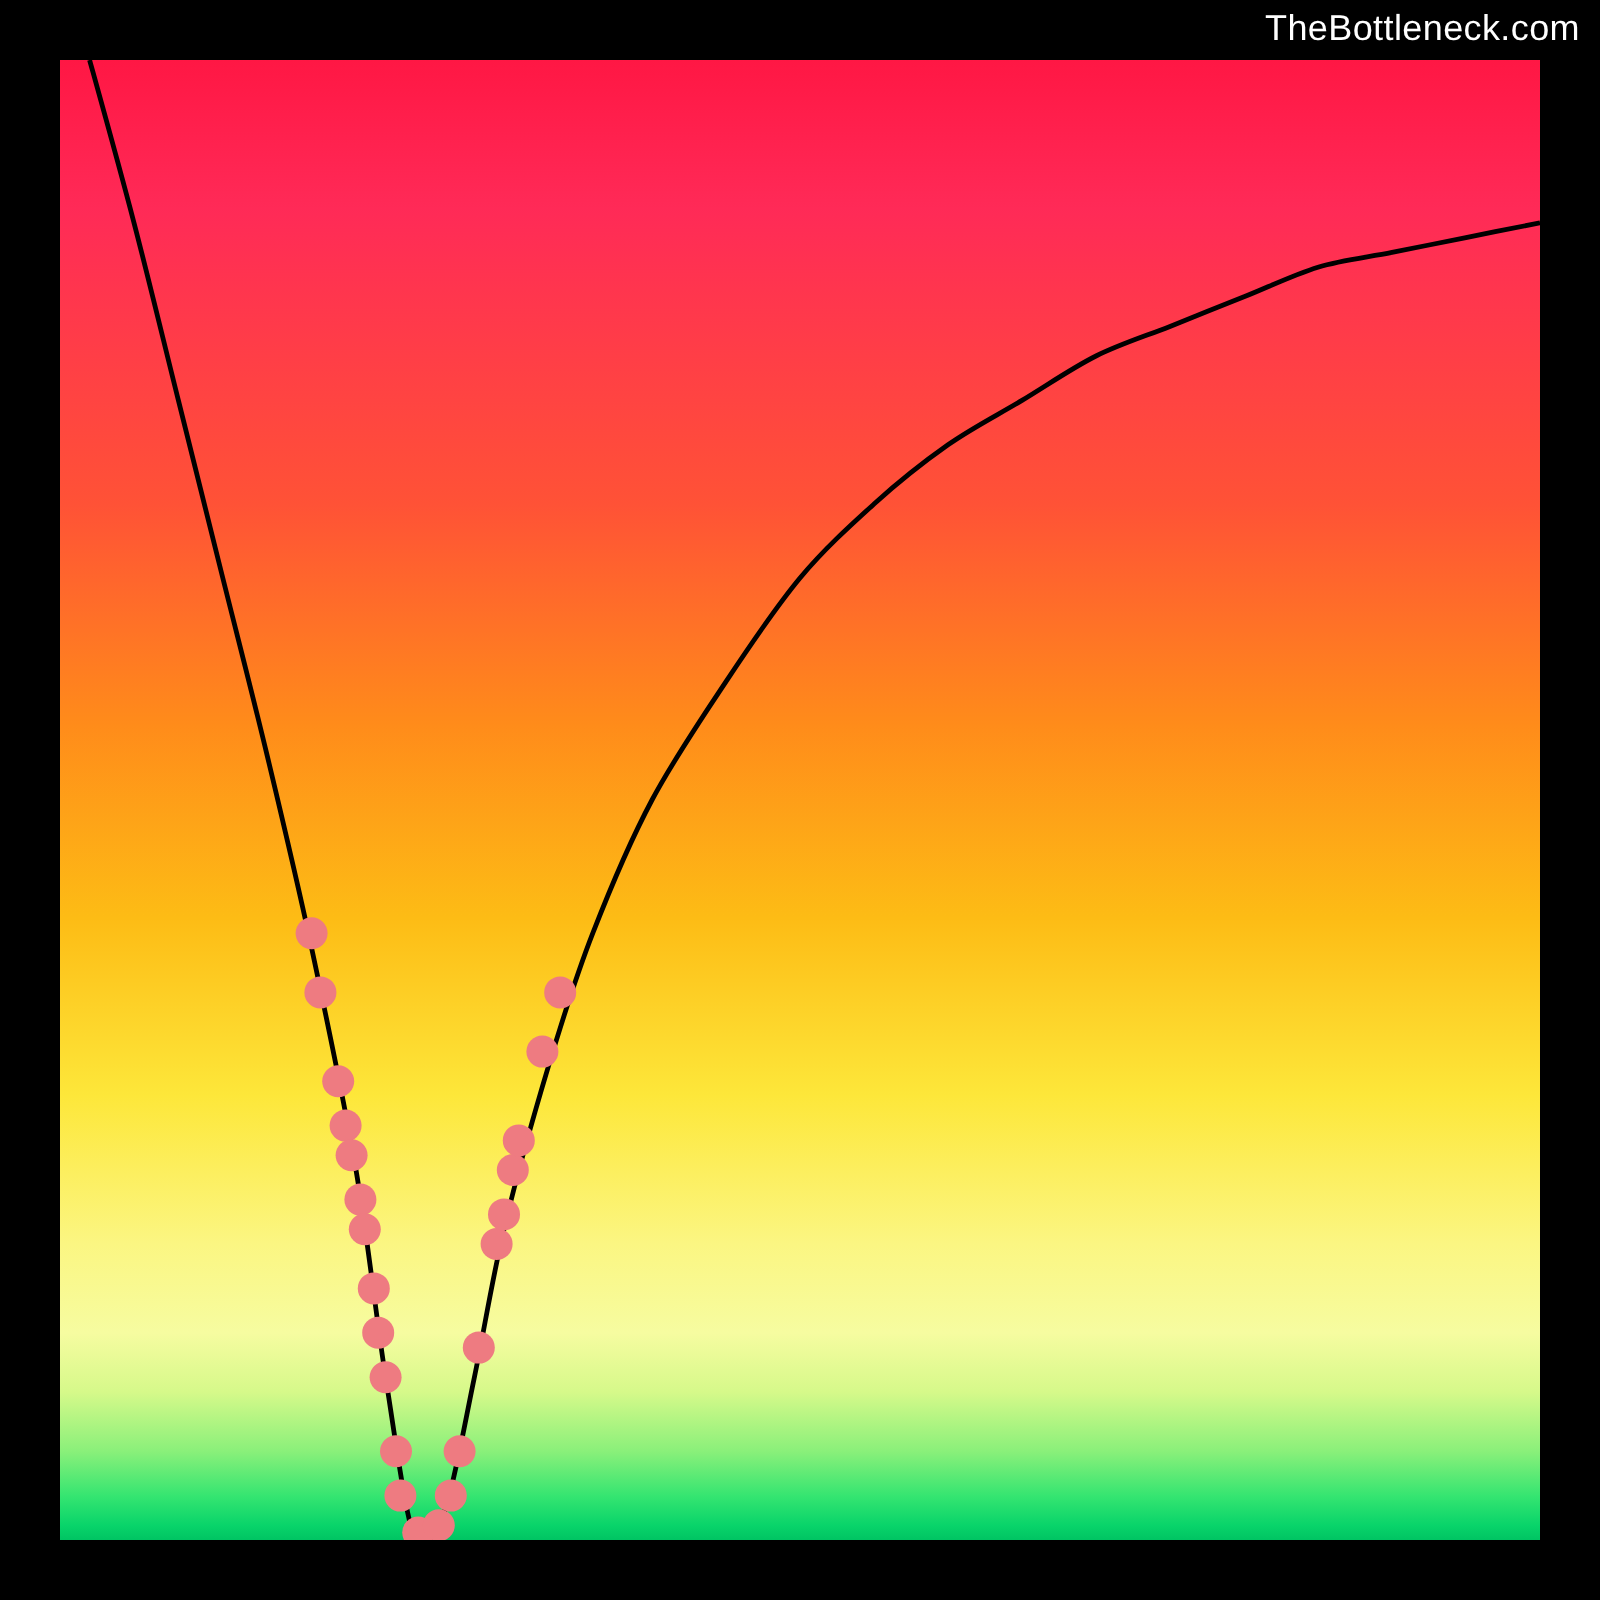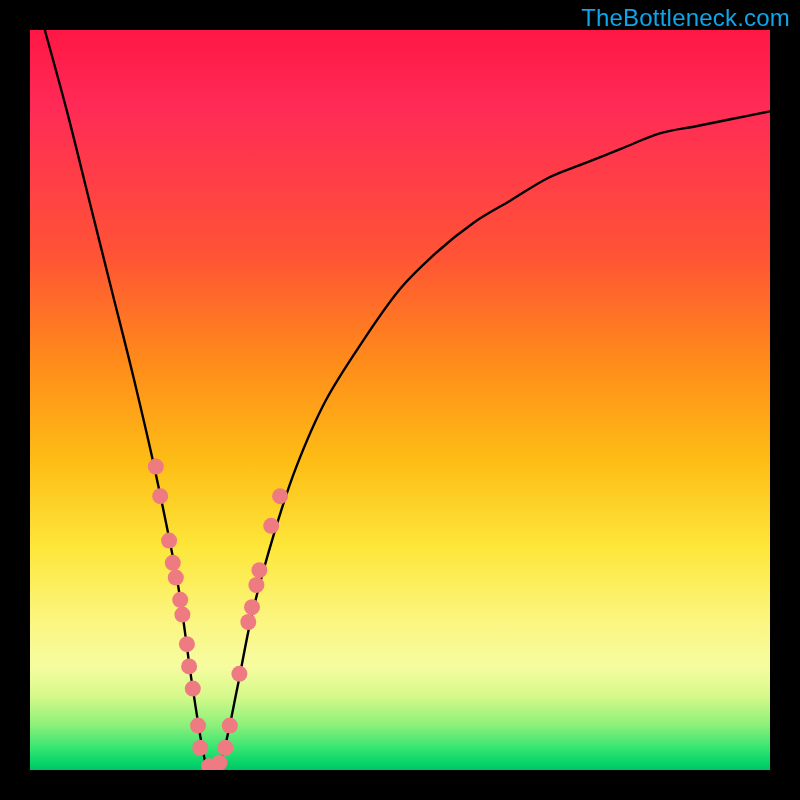--- a/index.html
+++ b/index.html
@@ -40,22 +40,22 @@
       #8af07a 94%,
       #36e571 97%,
       #09d46a 99%,
       #00c463 100%
     );
   }
   .watermark {
     position: absolute;
     top: 4px;
     right: 10px;
-    color: #0ea5e9;
-    font-size: 24px;
+    color: #ffffff;
+    font-size: 18px;
     font-weight: 500;
     letter-spacing: 0.2px;
     user-select: none;
   }
   svg.curve {
     position: absolute;
     left: 0;
     top: 0;
   }
   .dot {

